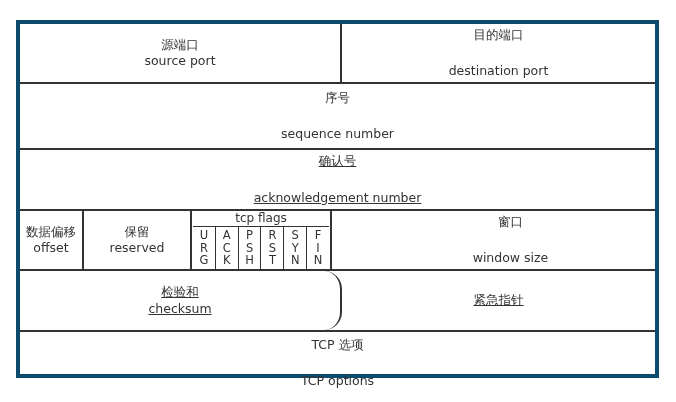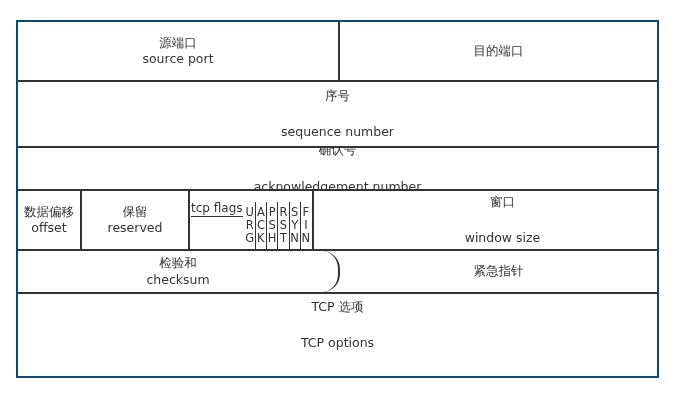--- a/index.html
+++ b/index.html
@@ -15,39 +15,39 @@
     overflow: hidden;
   }
 
   #tcp-header-diagram {
     position: absolute;
     left: 16px;
     top: 20px;
     width: 643px;
     height: 358px;
     box-sizing: border-box;
-    border: 2px solid #0c4a6e;
+    border: 4px solid #0c4a6e;
     display: flex;
     flex-direction: column;
     background: #ffffff;
   }
 
   .header-row {
     display: flex;
     flex: 0 0 auto;
     border-bottom: 2px solid #333333;
     box-sizing: border-box;
   }
   .header-row.last-row {
     border-bottom: none;
   }
 
   .row-h60 { height: 60px; }
   .row-h58 { height: 66px; }
-  .row-h59 { height: 43px; }
+  .row-h59 { height: 61px; text-decoration: underline; }
   .row-h62 { height: 62px; }
 
   .field-cell {
     box-sizing: border-box;
     border-right: 2px solid #333333;
     display: flex;
     flex-direction: column;
     align-items: center;
     justify-content: center;
     text-align: center;
@@ -71,27 +71,27 @@
   .cell-source-port { width: 322px; }
   .cell-destination-port { flex: 1 1 auto; }
   .cell-full { flex: 1 1 auto; }
 
   .cell-offset { width: 64px; }
   .cell-reserved { width: 108px; }
   .cell-window { flex: 1 1 auto; padding-left: 34px; }
 
   
   .flags-block {
-    width: 124px;
+    width: 140px;
     box-sizing: border-box;
     border-right: 2px solid #333333;
     display: flex;
-    flex-direction: row;
+    flex-direction: column;
     justify-content: flex-start;
-    padding-top: 11px;
+    padding-top: 1px;
   }
   .flags-title {
     height: 15px;
     line-height: 13px;
     font-size: 12px;
     text-align: center;
     box-sizing: border-box;
     border-bottom: 1.5px solid #333333;
     margin: 0 1px;
     white-space: nowrap;
@@ -127,20 +127,21 @@
 
 <div id="tcp-header-diagram">
 
   <div class="header-row row-h60">
     <div class="field-cell cell-source-port">
       <span class="label-cn">源端口</span>
       <span class="label-en">source port</span>
     </div>
     <div class="field-cell cell-destination-port no-right-border">
       <span class="label-cn">目的端口</span>
+      <span class="label-en">destination port</span>
     </div>
   </div>
 
   <div class="header-row row-h58">
     <div class="field-cell cell-full no-right-border">
       <span class="label-cn">序号</span>
       <span class="label-en">sequence number</span>
     </div>
   </div>
 

